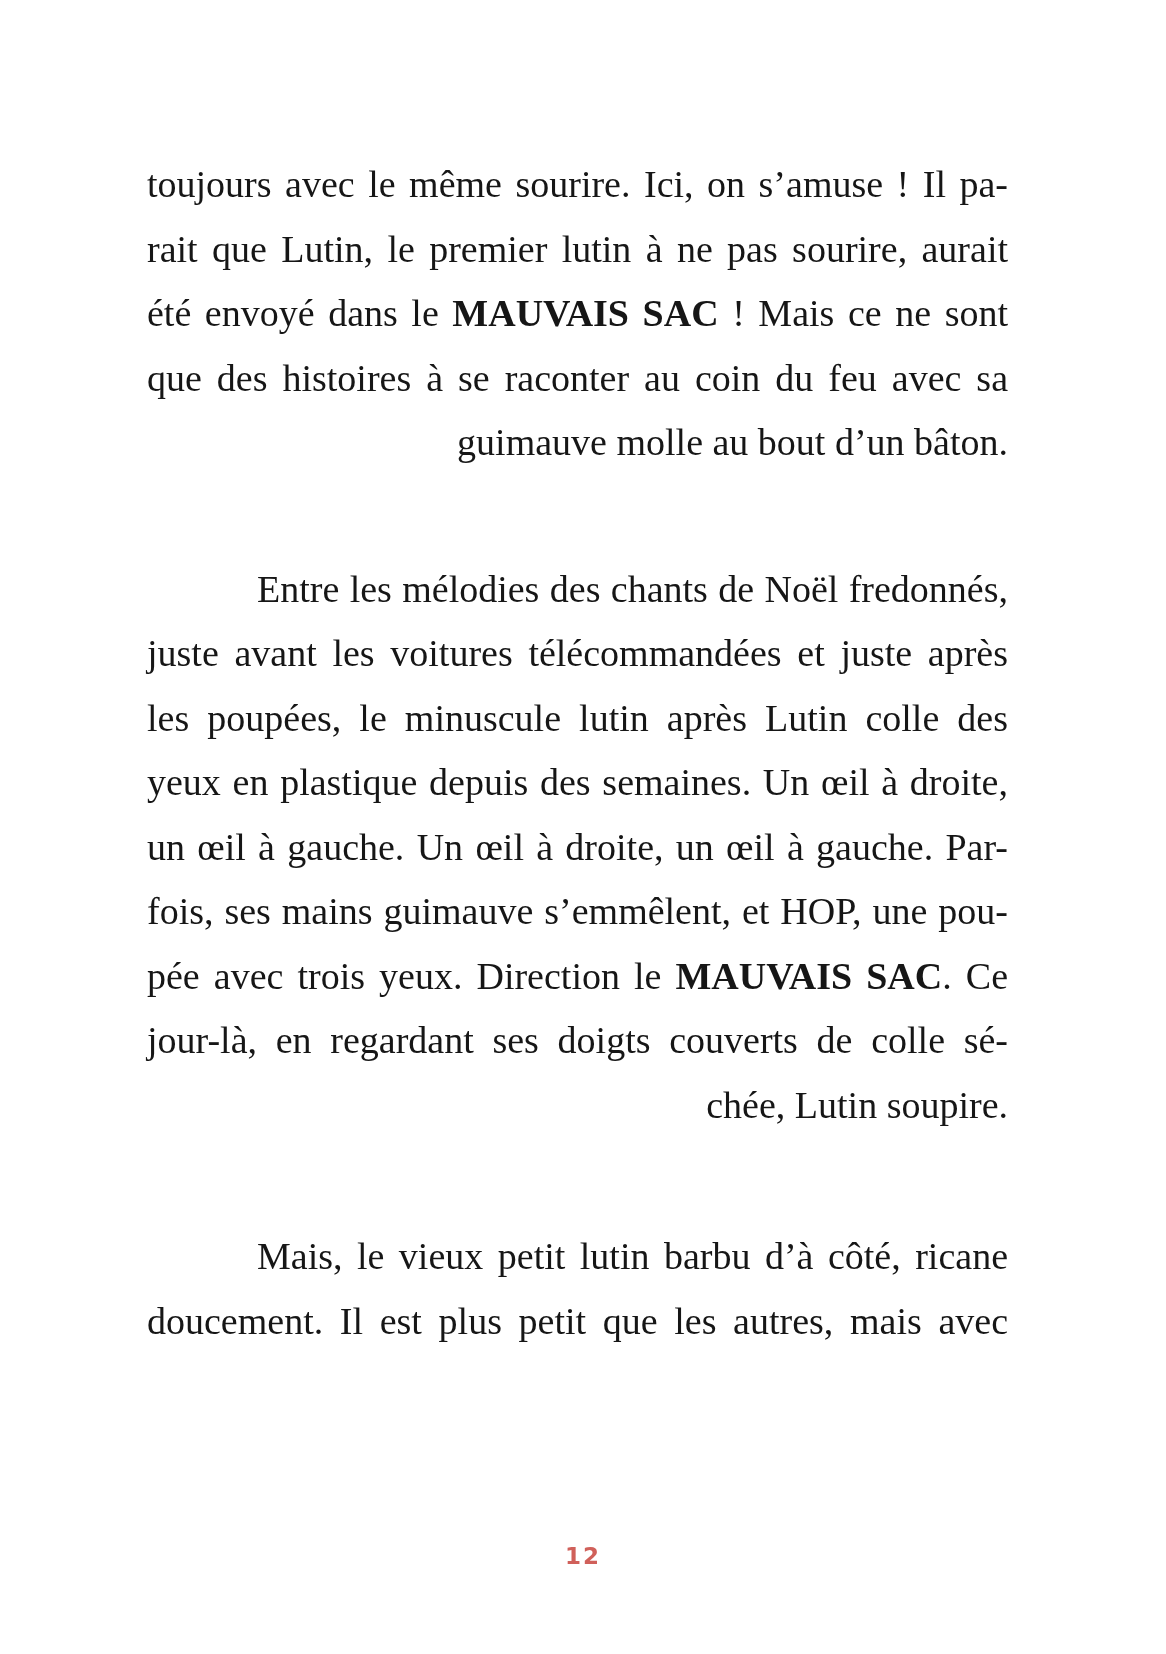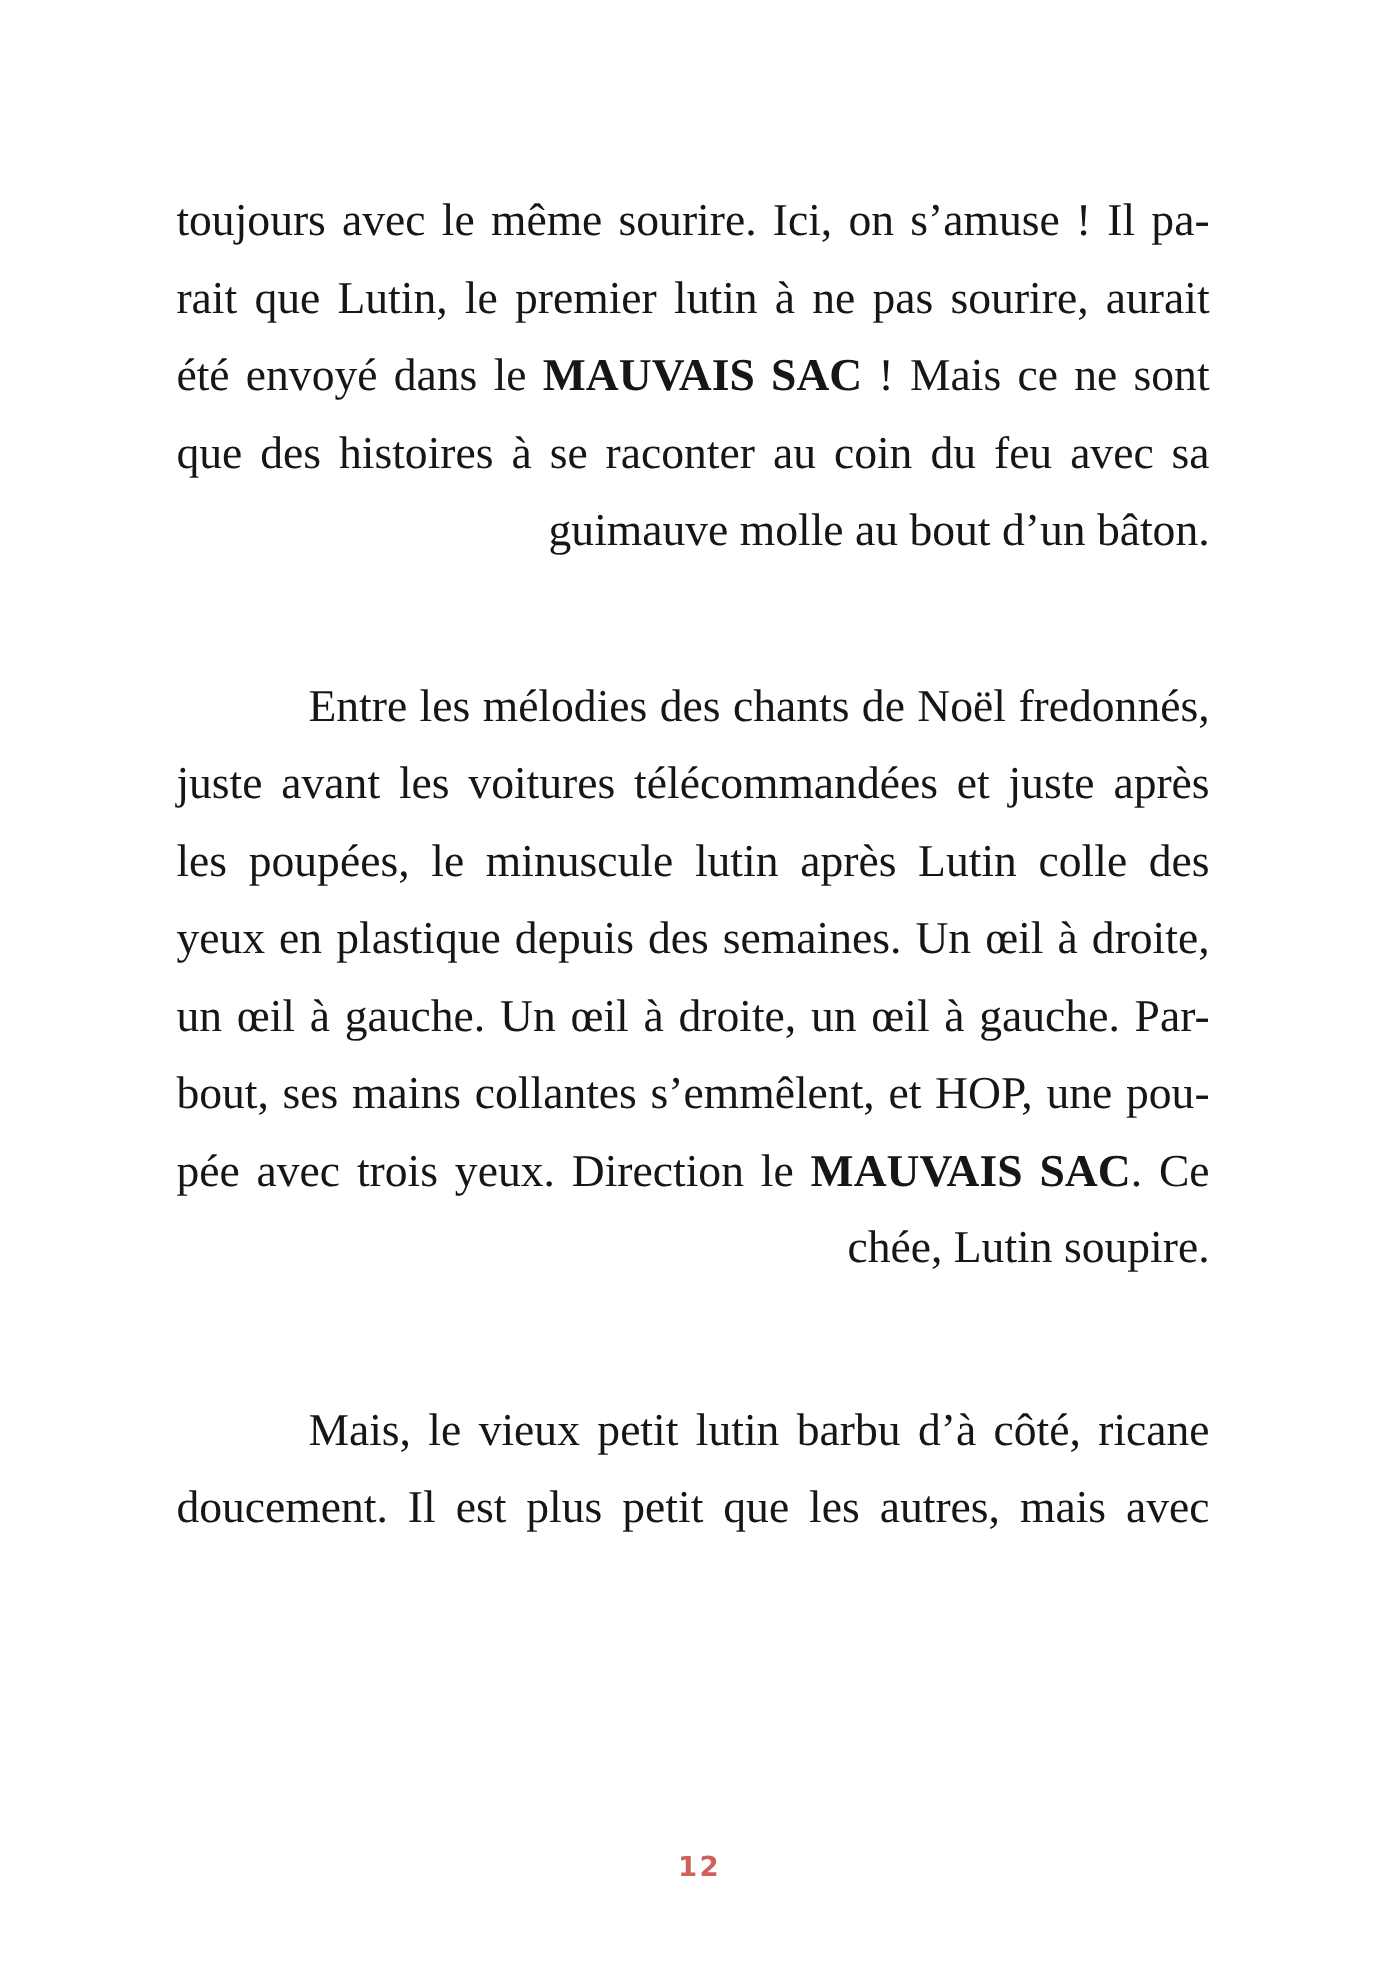--- a/index.html
+++ b/index.html
@@ -67,22 +67,23 @@
         <div class="line just"><span>été envoyé dans le </span><span class="bold">MAUVAIS SAC</span><span> ! Mais ce ne sont</span></div>
         <div class="line just"><span>que des histoires à se raconter au coin du feu avec sa</span></div>
         <div class="line"><span>guimauve molle au bout d’un bâton.</span></div>
       </div>
       <div class="paragraph indented">
         <div class="line just"><span>Entre les mélodies des chants de Noël fredonnés,</span></div>
         <div class="line just"><span>juste avant les voitures télécommandées et juste après</span></div>
         <div class="line just"><span>les poupées, le minuscule lutin après Lutin colle des</span></div>
         <div class="line just"><span>yeux en plastique depuis des semaines. Un œil à droite,</span></div>
         <div class="line just"><span>un œil à gauche. Un œil à droite, un œil à gauche. Par-</span></div>
-        <div class="line just"><span>bout, ses mains collantes s’emmêlent, et HOP, une pou-</span></div>
+        <div class="line just"><span>fois, ses mains guimauve s’emmêlent, et HOP, une pou-</span></div>
         <div class="line just"><span>pée avec trois yeux. Direction le </span><span class="bold">MAUVAIS SAC</span><span>. Ce</span></div>
+        <div class="line just"><span>jour-là, en regardant ses doigts couverts de colle sé-</span></div>
         <div class="line"><span>chée, Lutin soupire.</span></div>
       </div>
       <div class="paragraph indented">
         <div class="line just"><span>Mais, le vieux petit lutin barbu d’à côté, ricane</span></div>
         <div class="line just"><span>doucement. Il est plus petit que les autres, mais avec</span></div>
       </div>
     </div>
   <div class="page-number" style="color: rgb(208, 96, 90);">12</div>
 </div>
 

